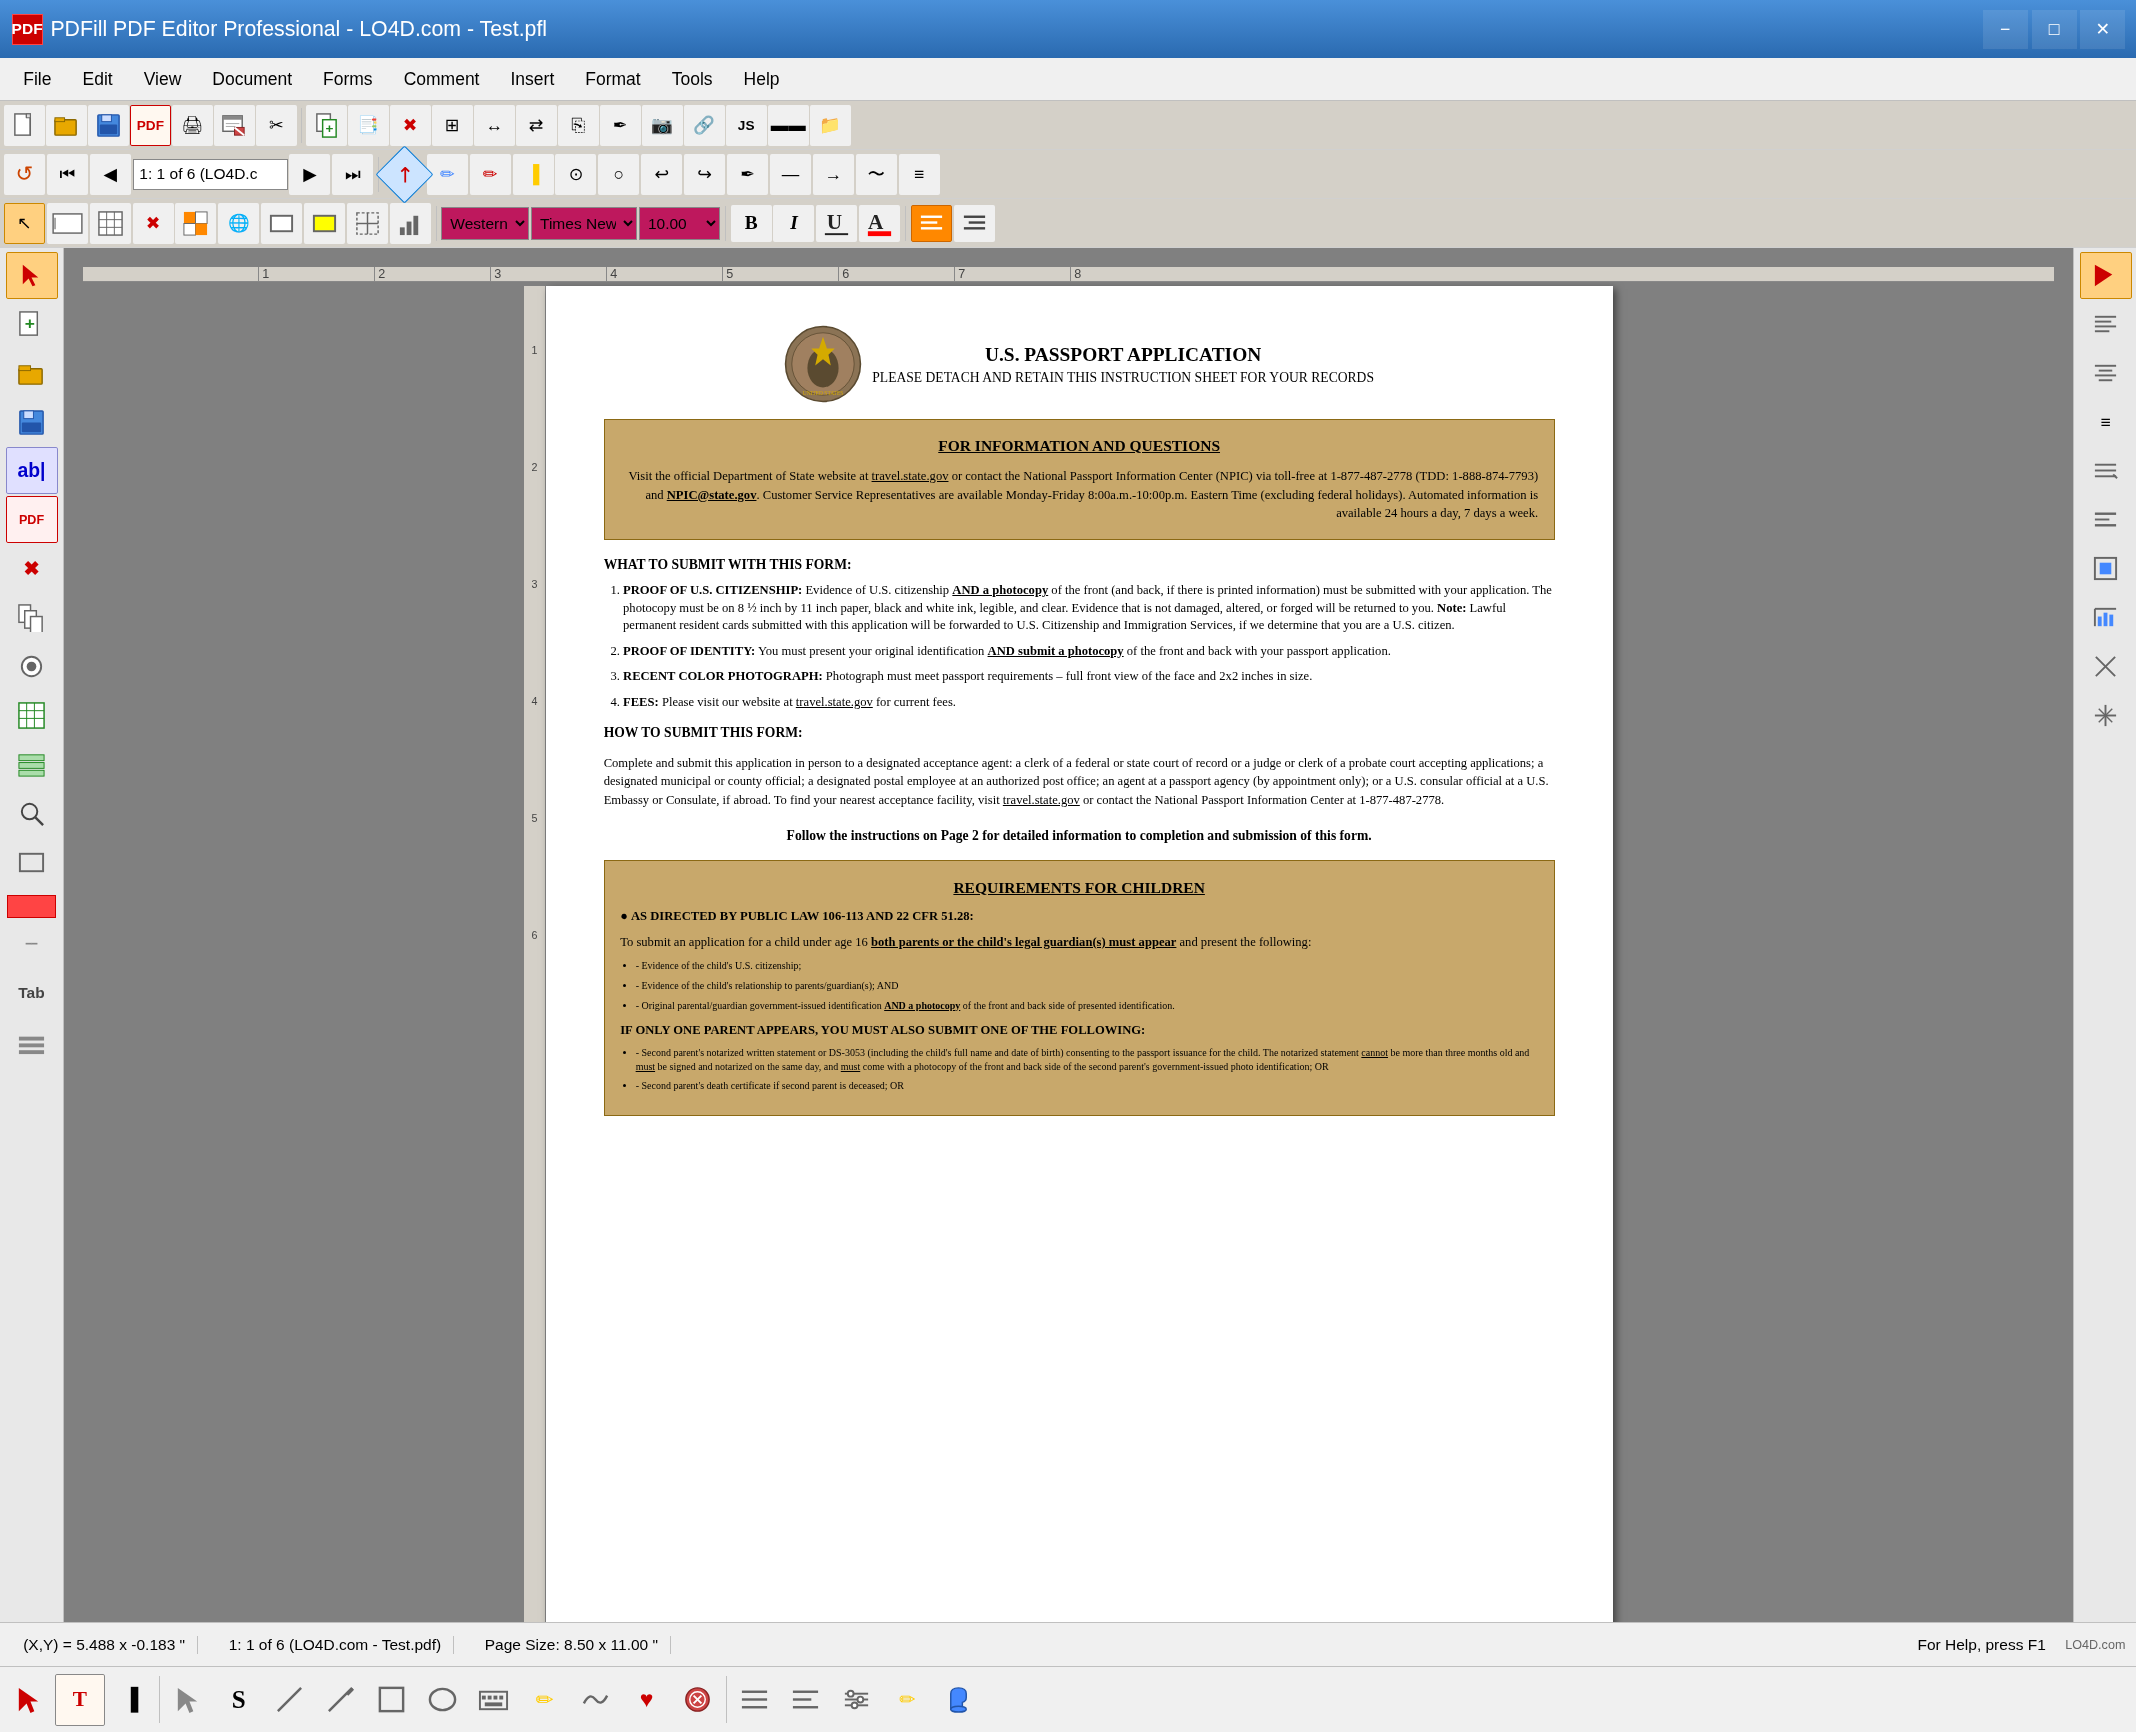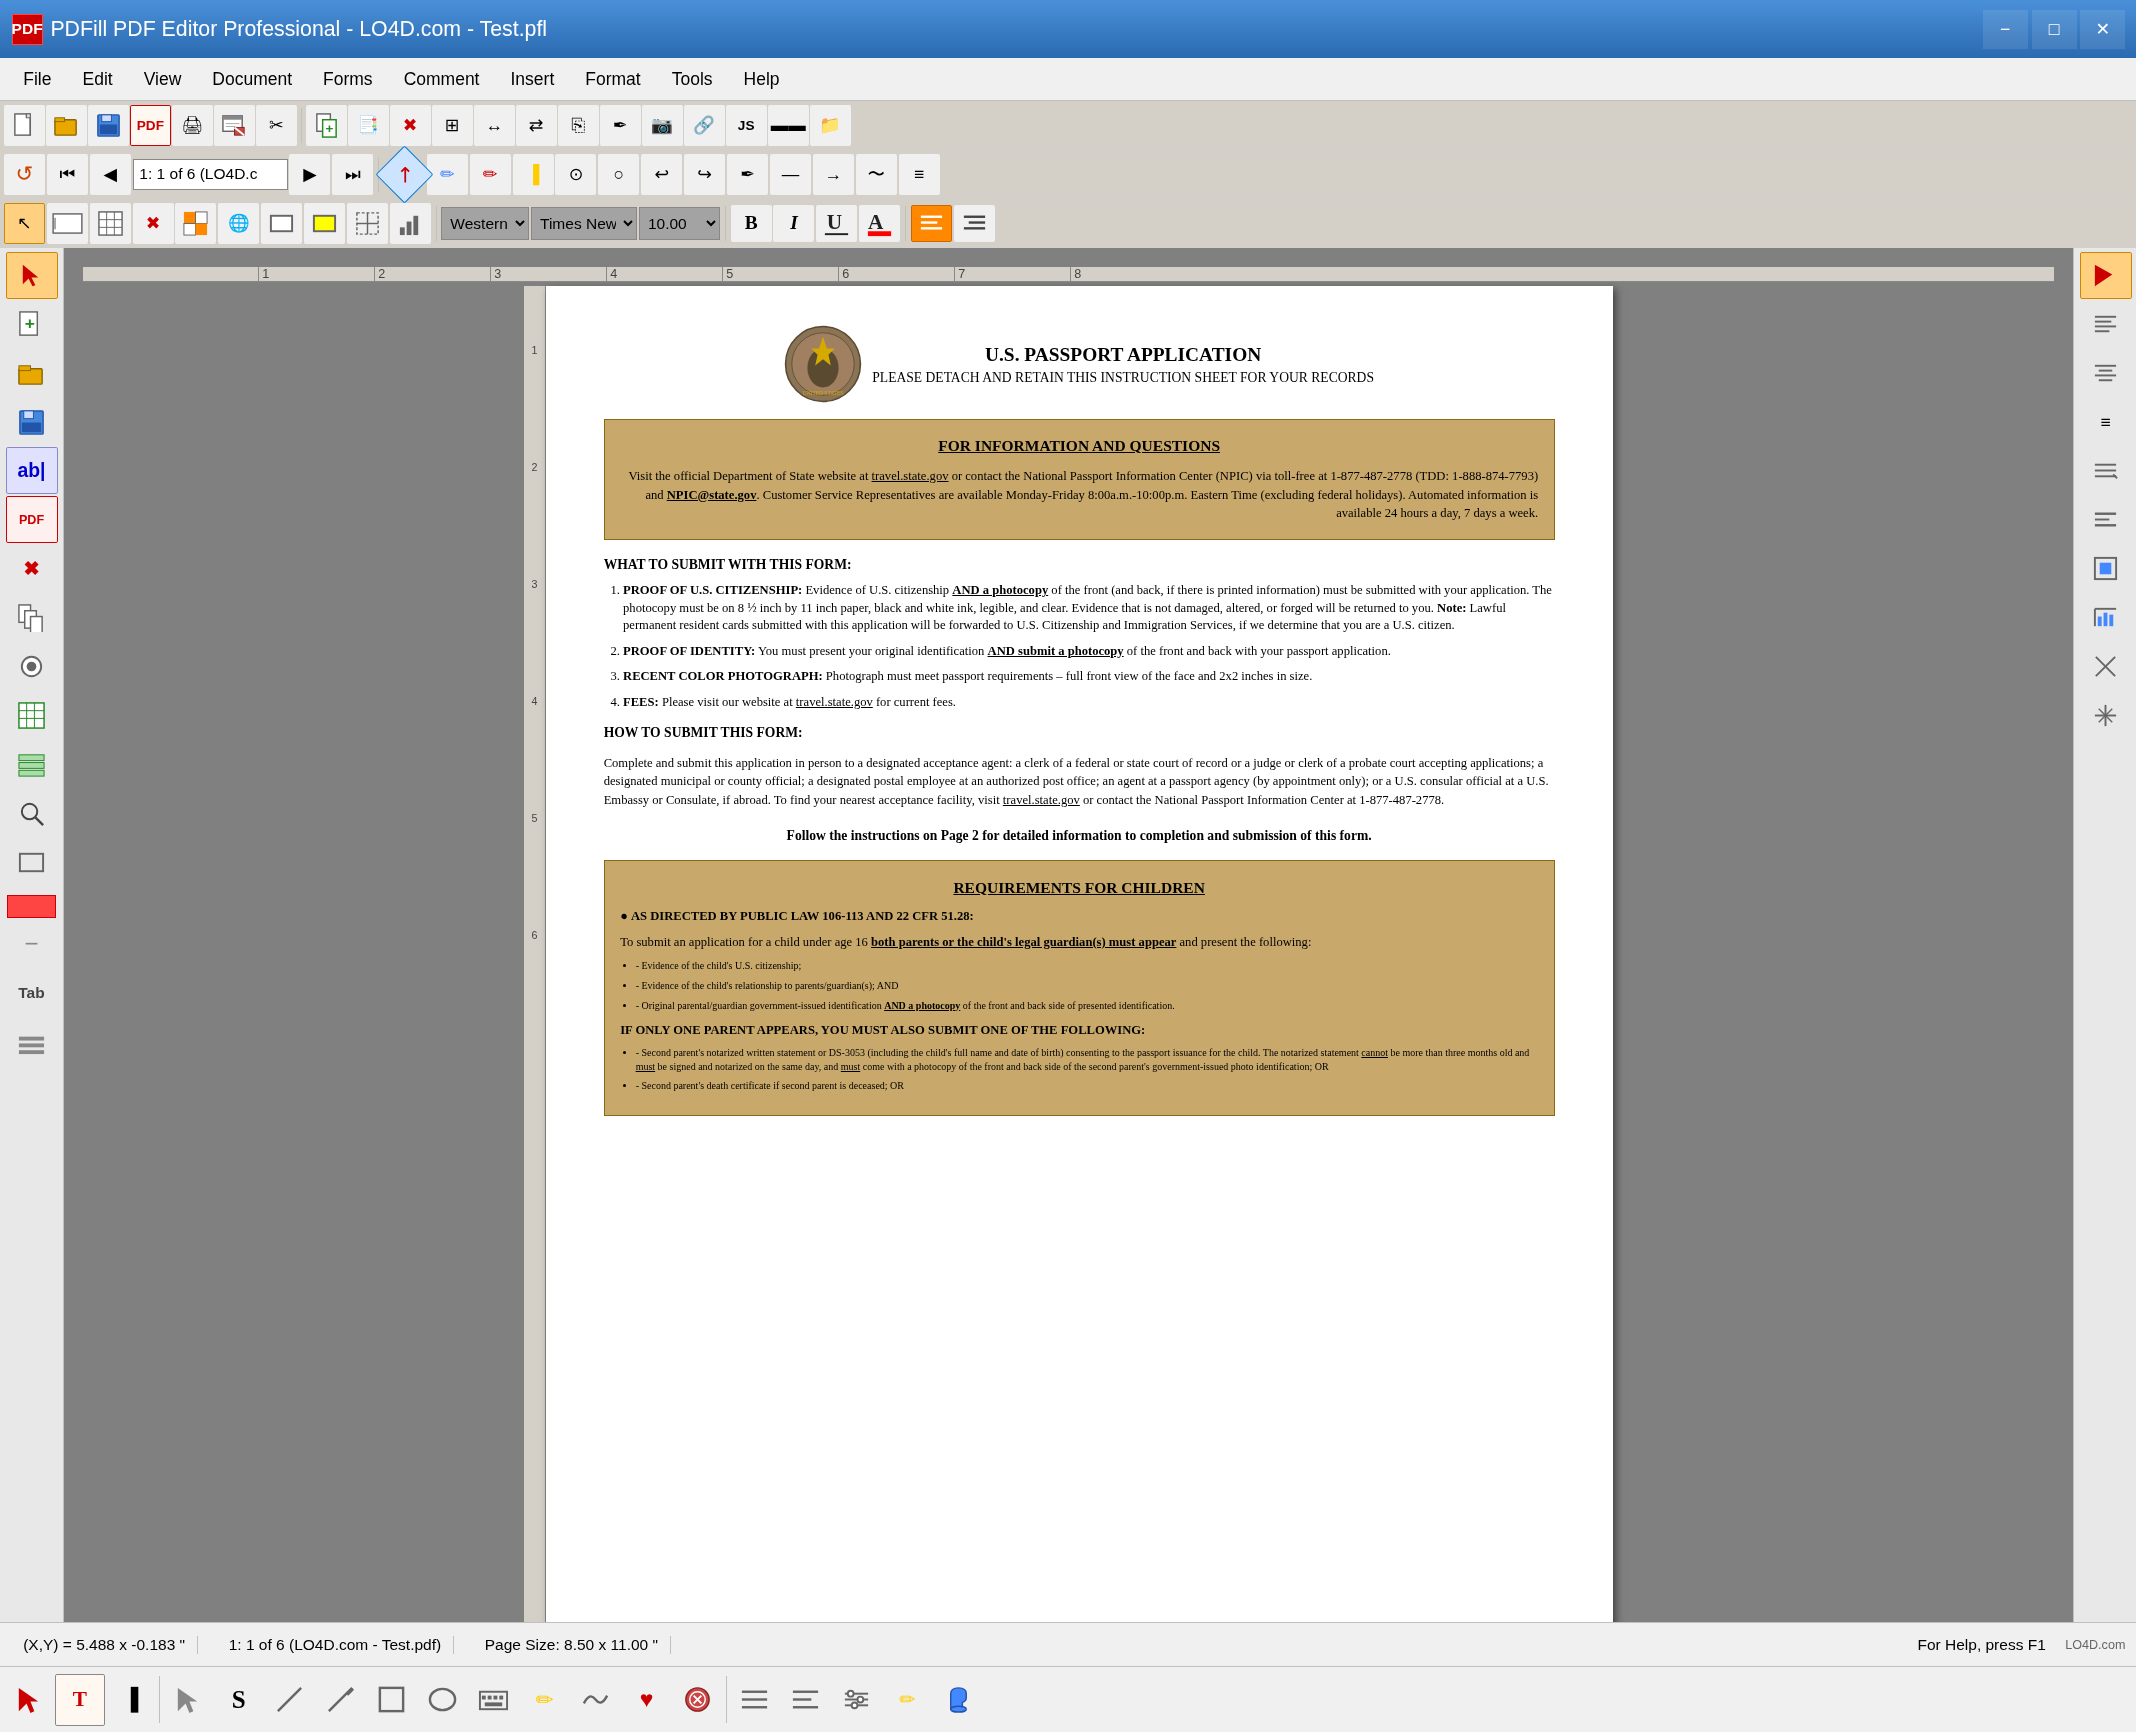--- a/index.html
+++ b/index.html
@@ -81,21 +81,21 @@
     .fmt-row {
       display: flex;
       align-items: center;
       padding: 2.9px 3.9px;
       gap: 1.9px;
       min-height: 49px;
       border-bottom: 1px solid #d0d0d0;
     }
     .fmt-select {
       border: 1px solid #888;
-      background: #a3a3a3;
+      background: #be185d;
       padding: 2.9px 3.9px;
       font-size: 15.5px;
       height: 33px;
       cursor: pointer;
     }
     .fmt-btn {
       width: 41px;
       height: 37px;
       background: #f0f0f0;
       border: 1px solid transparent;

